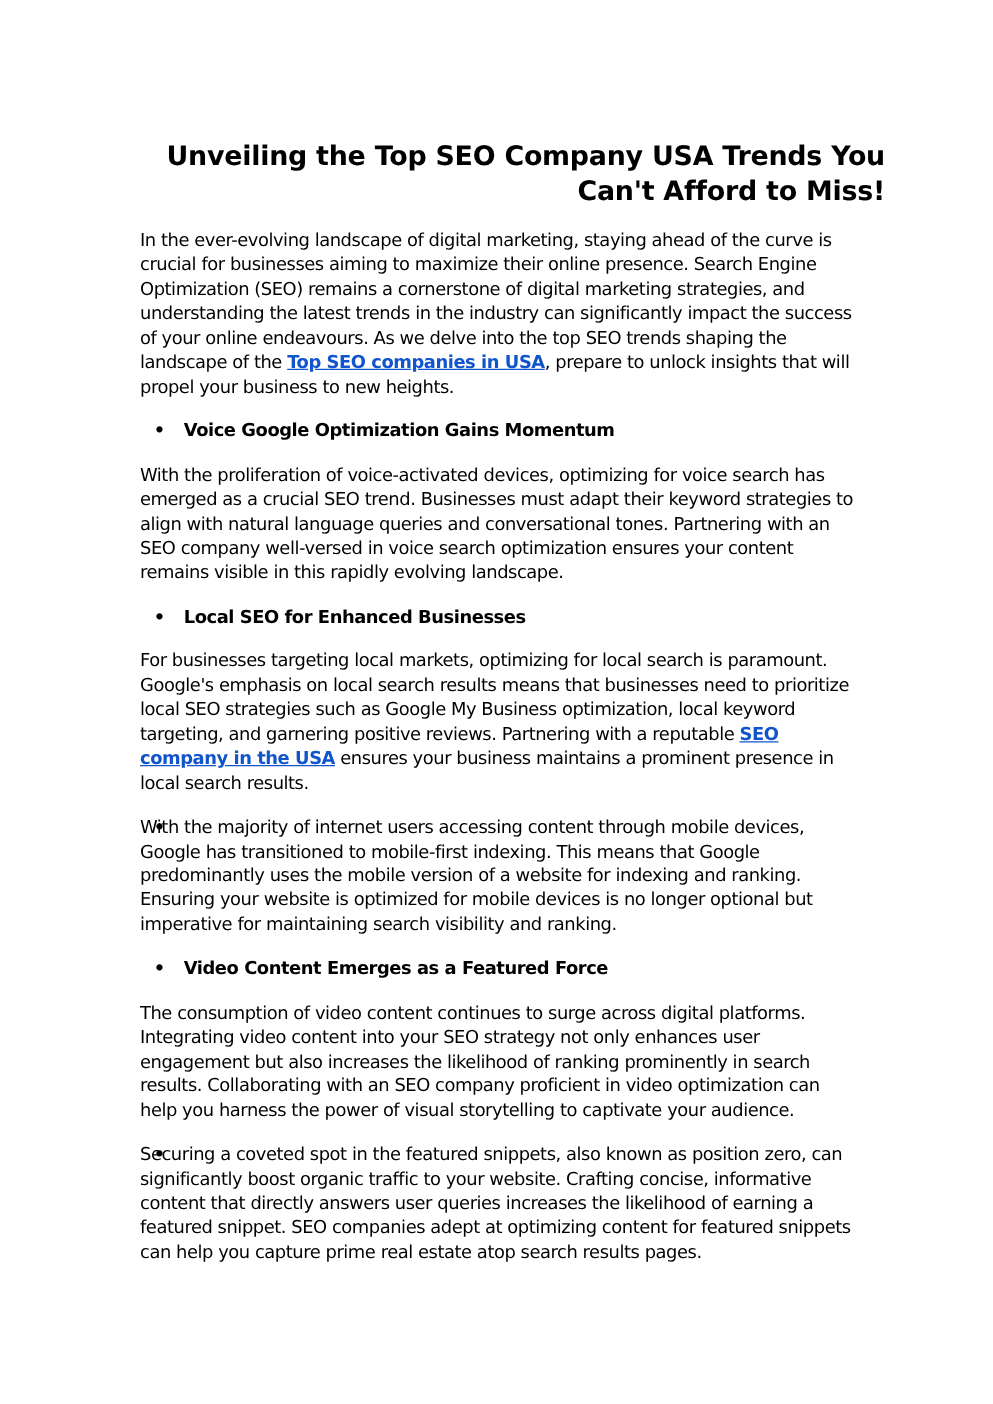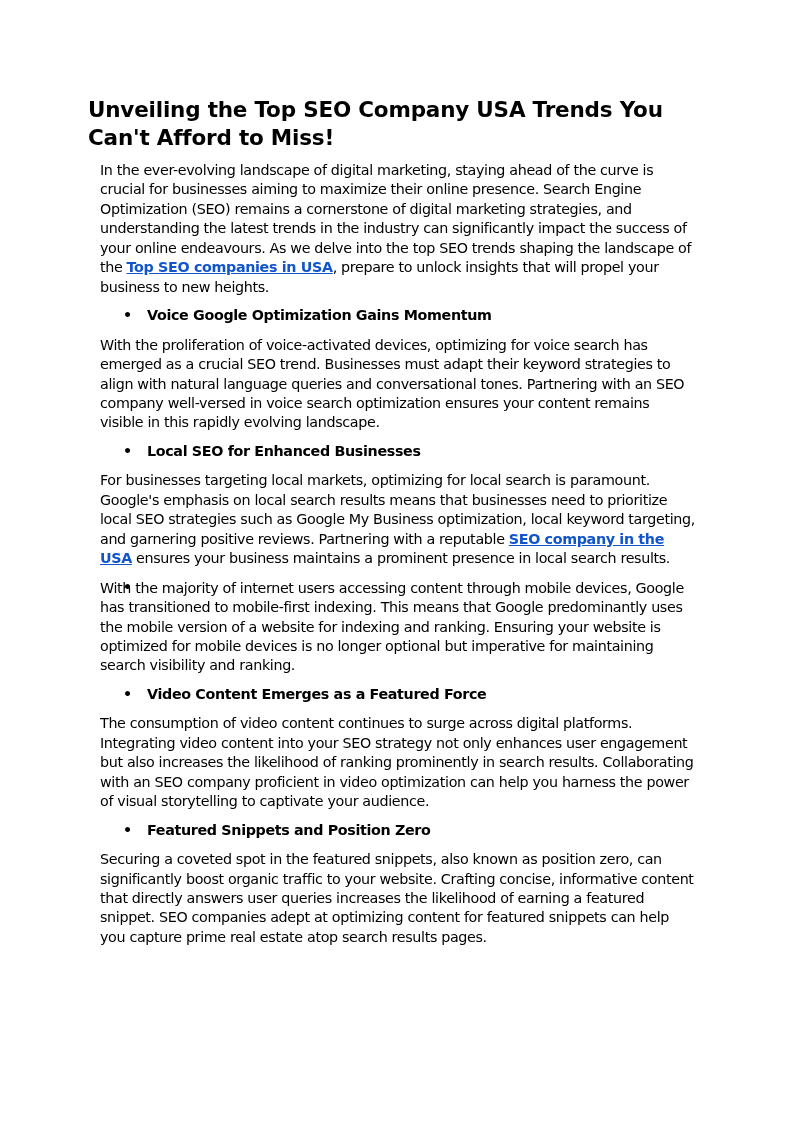--- a/index.html
+++ b/index.html
@@ -10,29 +10,29 @@
     top: 96px;
     width: 604px;
     color: #000000;
     font-family: "DejaVu Sans", sans-serif;
   }
   .title {
     font-family: "DejaVu Sans", sans-serif;
     font-weight: bold;
     font-size: 21.5px;
     line-height: 28px;
-    text-align: left;
-    margin: 0 0 9px -8px;
+    text-align: right;
+    margin: 16px 0 9px -8px;
     width: 620px;
     letter-spacing: -0.2px;
   }
   p.body {
     font-size: 14.3px;
     line-height: 19.45px;
-    margin: 4px;
+    margin: 16px;
     letter-spacing: -0.35px;
     word-spacing: 0px;
   }
   a.link {
     color: #1155cc;
     font-weight: bold;
     text-decoration: underline;
   }
   ul.bullet {
     list-style: none;
@@ -76,16 +76,16 @@
     <li><span class="dot">•</span></li>
   </ul>
   <p class="body">With the majority of internet users accessing content through mobile devices, Google has transitioned to mobile-first indexing. This means that Google predominantly uses the mobile version of a website for indexing and ranking. Ensuring your website is optimized for mobile devices is no longer optional but imperative for maintaining search visibility and ranking.</p>
 
   <ul class="bullet">
     <li><span class="dot">•</span><span>Video Content Emerges as a Featured Force</span></li>
   </ul>
   <p class="body">The consumption of video content continues to surge across digital platforms. Integrating video content into your SEO strategy not only enhances user engagement but also increases the likelihood of ranking prominently in search results. Collaborating with an SEO company proficient in video optimization can help you harness the power of visual storytelling to captivate your audience.</p>
 
   <ul class="bullet">
-    <li><span class="dot">•</span><span>Featured Snippets and Position Zero</span></li>
+    <li><span class="dot">•</span></li>
   </ul>
   <p class="body">Securing a coveted spot in the featured snippets, also known as position zero, can significantly boost organic traffic to your website. Crafting concise, informative content that directly answers user queries increases the likelihood of earning a featured snippet. SEO companies adept at optimizing content for featured snippets can help you capture prime real estate atop search results pages.</p>
 </div>
 
 </body></html>

